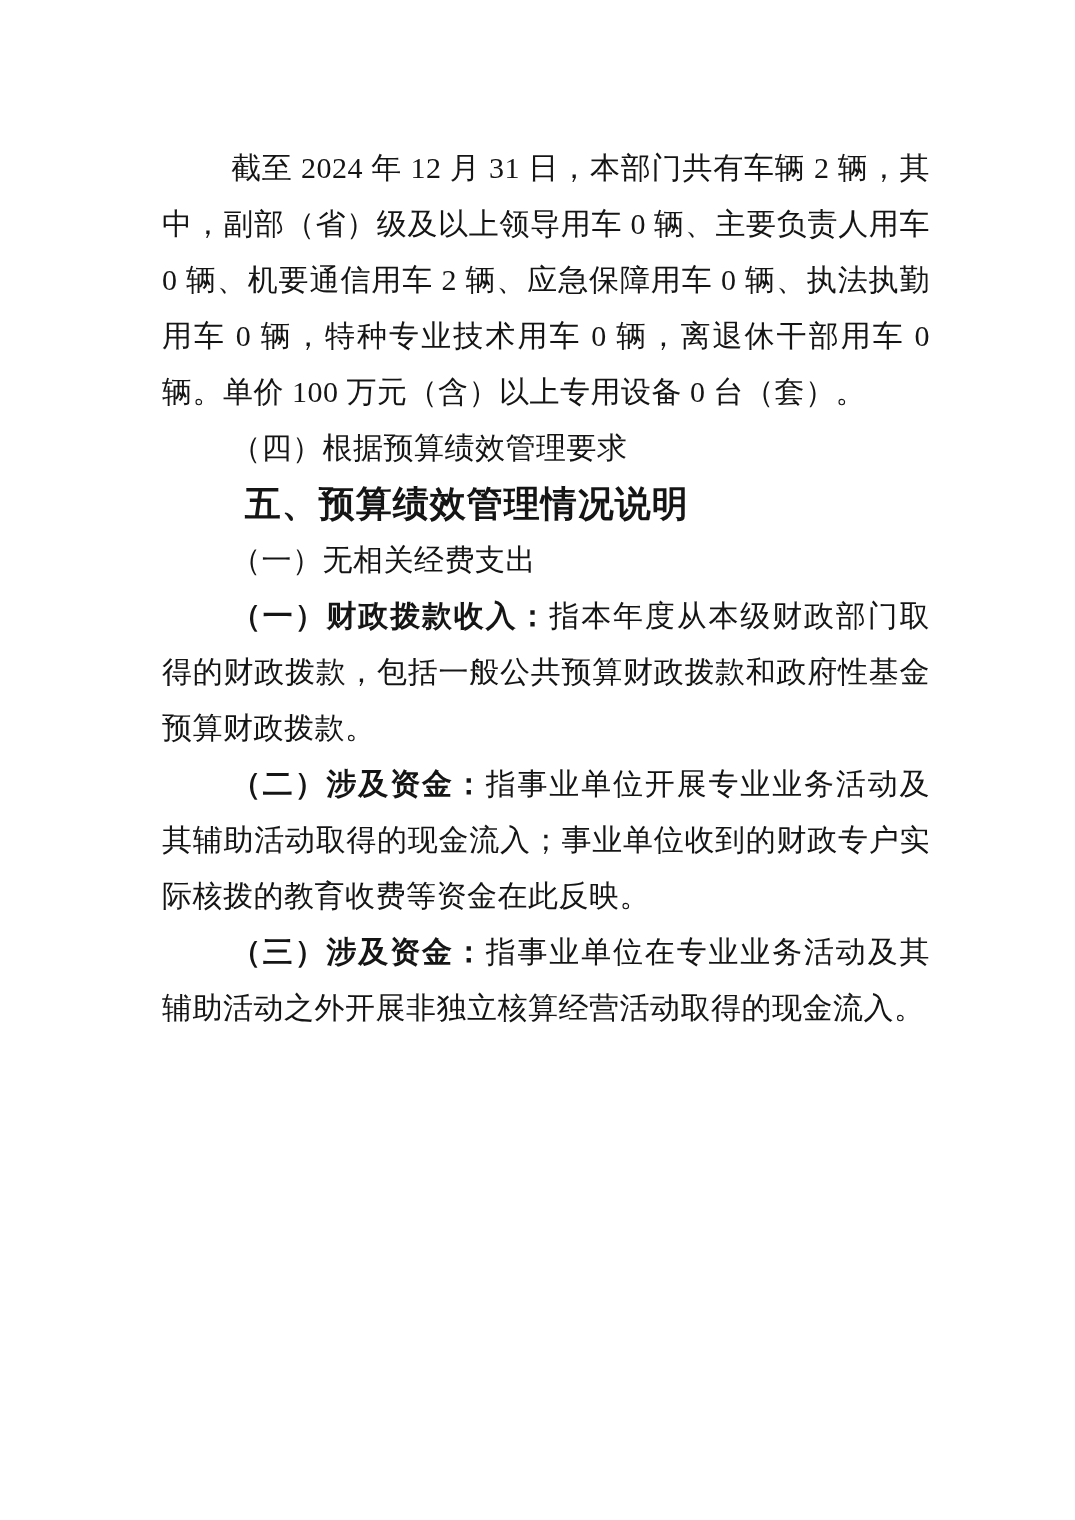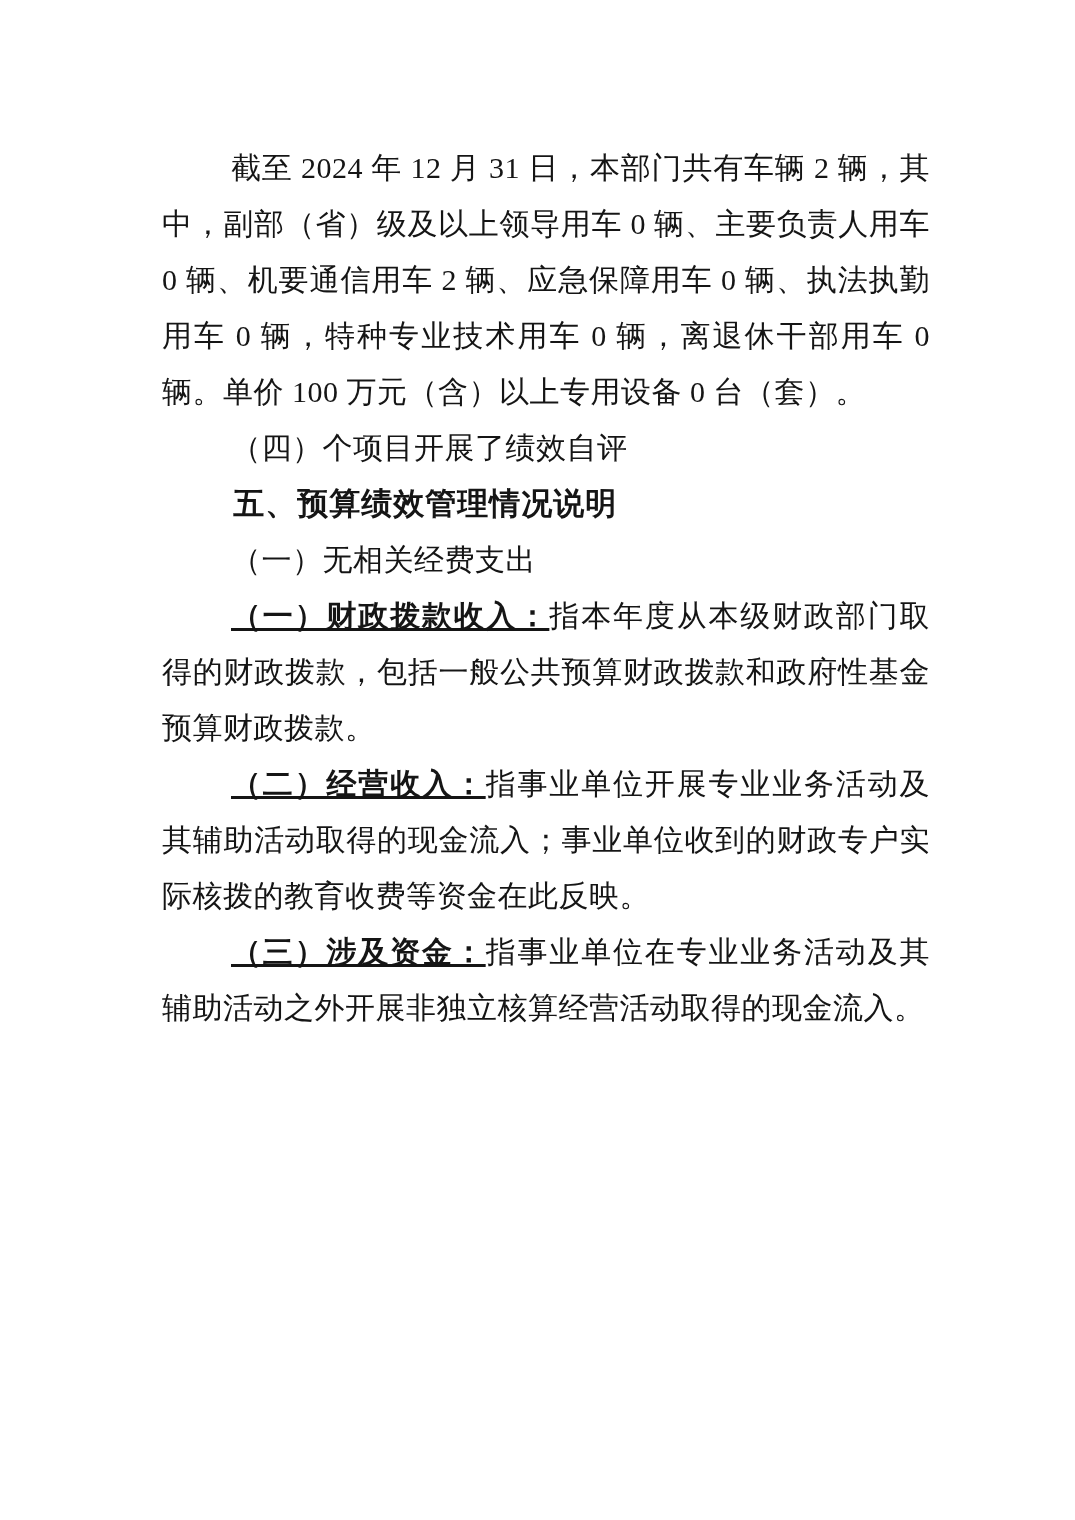--- a/index.html
+++ b/index.html
@@ -28,26 +28,25 @@
     letter-spacing: 0.5px;
   }
   .doc p {
     margin: 0;
     padding: 0;
     text-indent: 2.3em;
   }
   .heading-sans {
     font-family: Liberation Sans, sans-serif;
     font-weight: bold;
-    font-size: 31px;
+    font-size: 36px;
     letter-spacing: 1px;
   }
   .term-label {
     font-weight: bold;
-    text-decoration: underline;
   }
   .page-footer {
     position: absolute;
     left: 0;
     top: 1398px;
     width: 1075px;
     text-align: center;
     font-size: 25px;
     line-height: 30px;
     letter-spacing: 4px;
@@ -56,31 +55,31 @@
   }
 </style>
 </head>
 <body>
 
 <div class="page">
   <div class="doc">
 
     <p>截至 2024 年 12 月 31 日，本部门共有车辆 2 辆，其中，副部（省）级及以上领导用车 0 辆、主要负责人用车 0 辆、机要通信用车 2 辆、应急保障用车 0 辆、执法执勤用车 0 辆，特种专业技术用车 0 辆，离退休干部用车 0 辆。单价 100 万元（含）以上专用设备 0 台（套）。</p>
 
-    <p>（四）个项目开展了绩效自评</p>
+    <p>（四）根据预算绩效管理要求</p>
 
 
     <p class="heading-sans">五、预算绩效管理情况说明</p>
 
     <p>（一）无相关经费支出</p>
 
 
 
     <p><span class="term-label">（一）财政拨款收入：</span><span>指本年度从本级财政部门取得的财政拨款，包括一般公共预算财政拨款和政府性基金预算财政拨款。</span></p>
 
-    <p><span class="term-label">（二）经营收入：</span><span>指事业单位开展专业业务活动及其辅助活动取得的现金流入；事业单位收到的财政专户实际核拨的教育收费等资金在此反映。</span></p>
+    <p><span class="term-label">（二）涉及资金：</span><span>指事业单位开展专业业务活动及其辅助活动取得的现金流入；事业单位收到的财政专户实际核拨的教育收费等资金在此反映。</span></p>
 
     <p><span class="term-label">（三）涉及资金：</span><span>指事业单位在专业业务活动及其辅助活动之外开展非独立核算经营活动取得的现金流入。</span></p>
 
   </div>
 
   <div class="page-footer">-8-</div>
 </div>
 
 </body></html>

